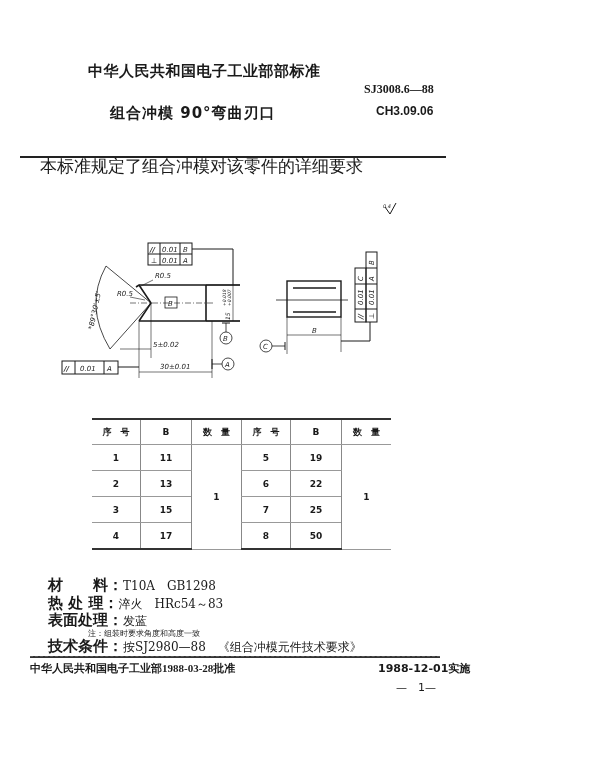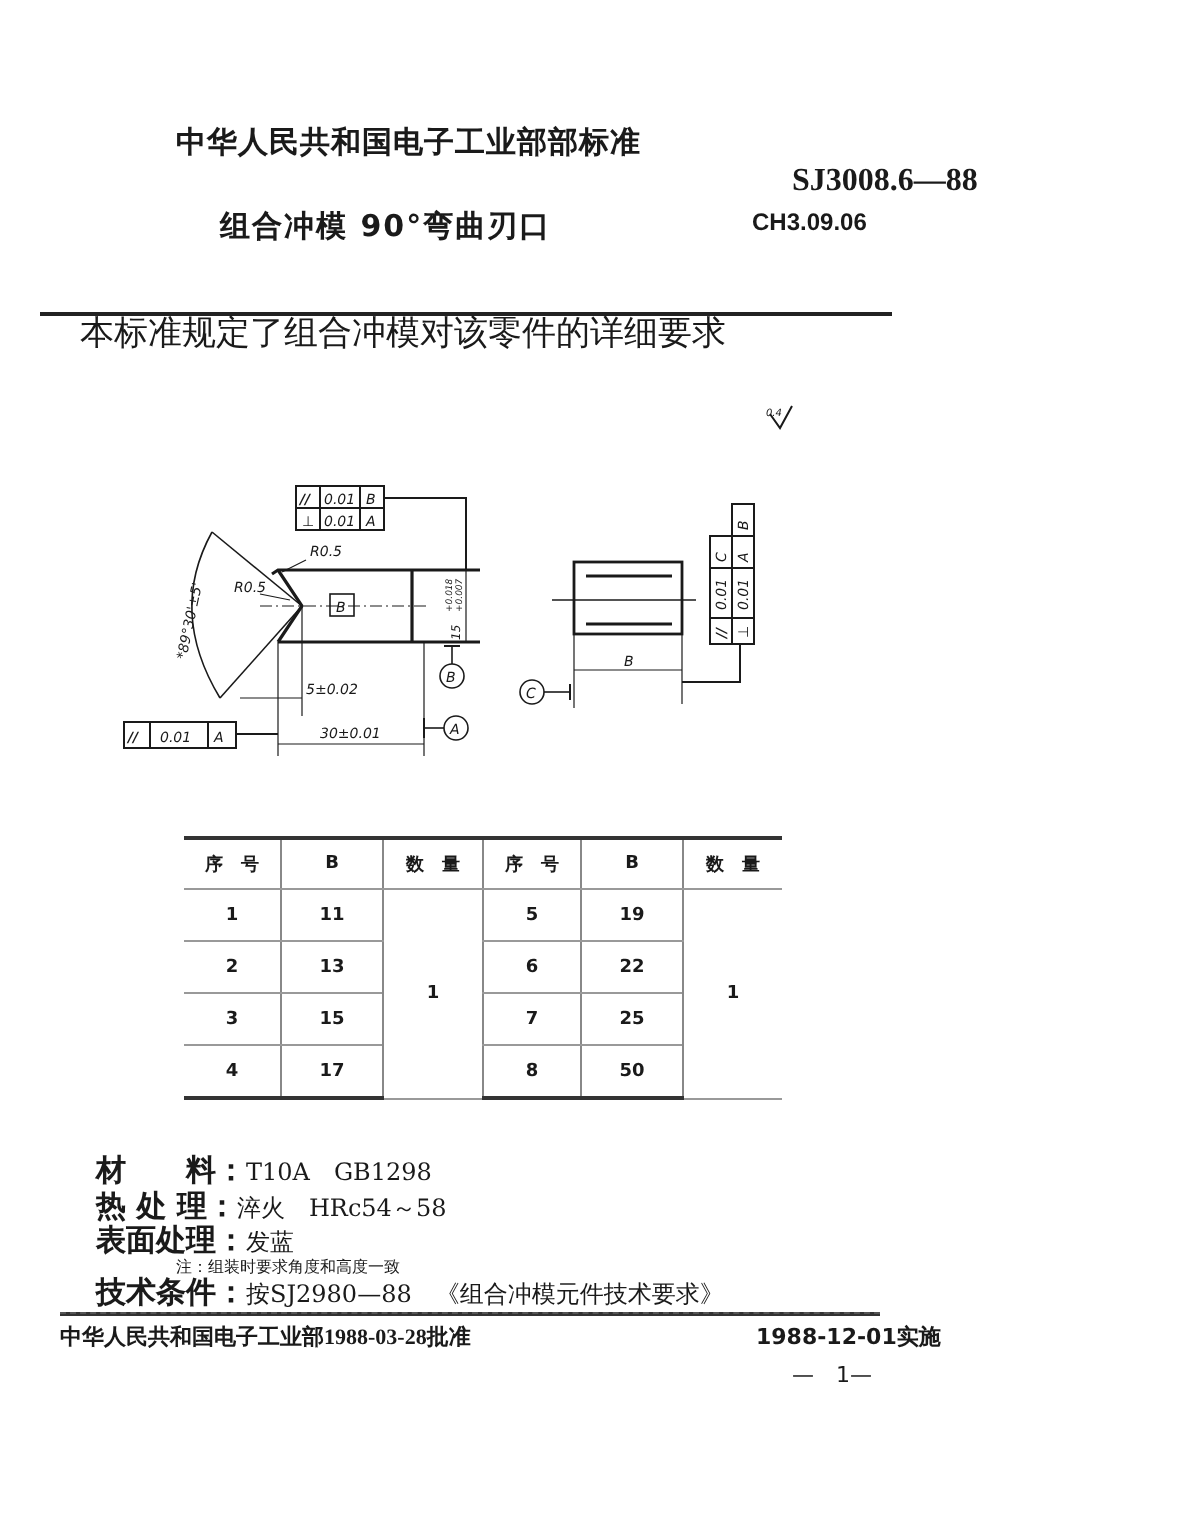--- a/index.html
+++ b/index.html
@@ -1,20 +1,20 @@
 <!DOCTYPE html>
 <html><head>
 <meta charset="utf-8">
 <style>
   html, body { margin: 0; padding: 0; background: #ffffff; }
   body { width: 600px; height: 757px; position: relative; overflow: hidden;
          font-family: "DejaVu Serif", serif; color: #1a1a1a; }
   .abs { position: absolute; white-space: nowrap; }
   .hdr-org { left: 88px; top: 62px; font-family: Liberation Serif, serif; font-weight: bold; font-size: 15px; letter-spacing: 0.5px; }
-  .std-no { left: 396px; top: 82px; font-family: "Liberation Serif", serif; font-weight: bold; font-size: 16px; }
+  .std-no { left: 364px; top: 82px; font-family: "Liberation Serif", serif; font-weight: bold; font-size: 12px; }
   .std-ch { left: 376px; top: 104px; font-family: Liberation Sans, sans-serif; font-weight: bold; font-size: 12px; }
   .title { left: 110px; top: 104px; font-family: "DejaVu Sans", sans-serif; font-weight: bold; font-size: 15px; letter-spacing: 1px; }
   .rule-top { left: 20px; top: 156px; width: 426px; height: 2px; background: #222; }
   .intro { left: 40px; top: 155px; font-size: 17px; }
   svg.drawing { position: absolute; left: 0; top: 190px; }
   .tbl { position: absolute; left: 92px; top: 418px; border-collapse: collapse; font-size: 9px; font-family: "DejaVu Sans", sans-serif; font-weight: bold; }
   .tbl td, .tbl th { border-left: 1px solid #888; border-bottom: 1px solid #999; text-align: center; height: 25px; padding: 0; margin-top: 40px; }
   .tbl th { height: 24px; font-weight: bold; }
   .tbl tr:first-child th { border-top: 2px solid #333; }
   .tbl tr:last-child td { border-bottom: 2px solid #333; }
@@ -189,21 +189,21 @@
     <td>8</td>
     <td>50</td>
   </tr>
 </tbody>
   </table>
 
 <div class="abs spec" style="top:576px">
   <span class="k">材　　料：</span><span>T10A　GB1298</span>
 </div>
 <div class="abs spec" style="top:594px">
-  <span class="k">热 处 理：</span><span>淬火　HRc54～58</span>
+  <span class="k">热 处 理：</span><span>淬火　HRc54～83</span>
 </div>
 <div class="abs spec" style="top:611px">
   <span class="k">表面处理：</span><span>发蓝</span>
 </div>
 <div class="abs note">注：组装时要求角度和高度一致</div>
 <div class="abs spec" style="top:637px">
   <span class="k">技术条件：</span><span>按SJ2980—88　《组合冲模元件技术要求》</span>
 </div>
 
 <div class="abs rule-bot"></div>

